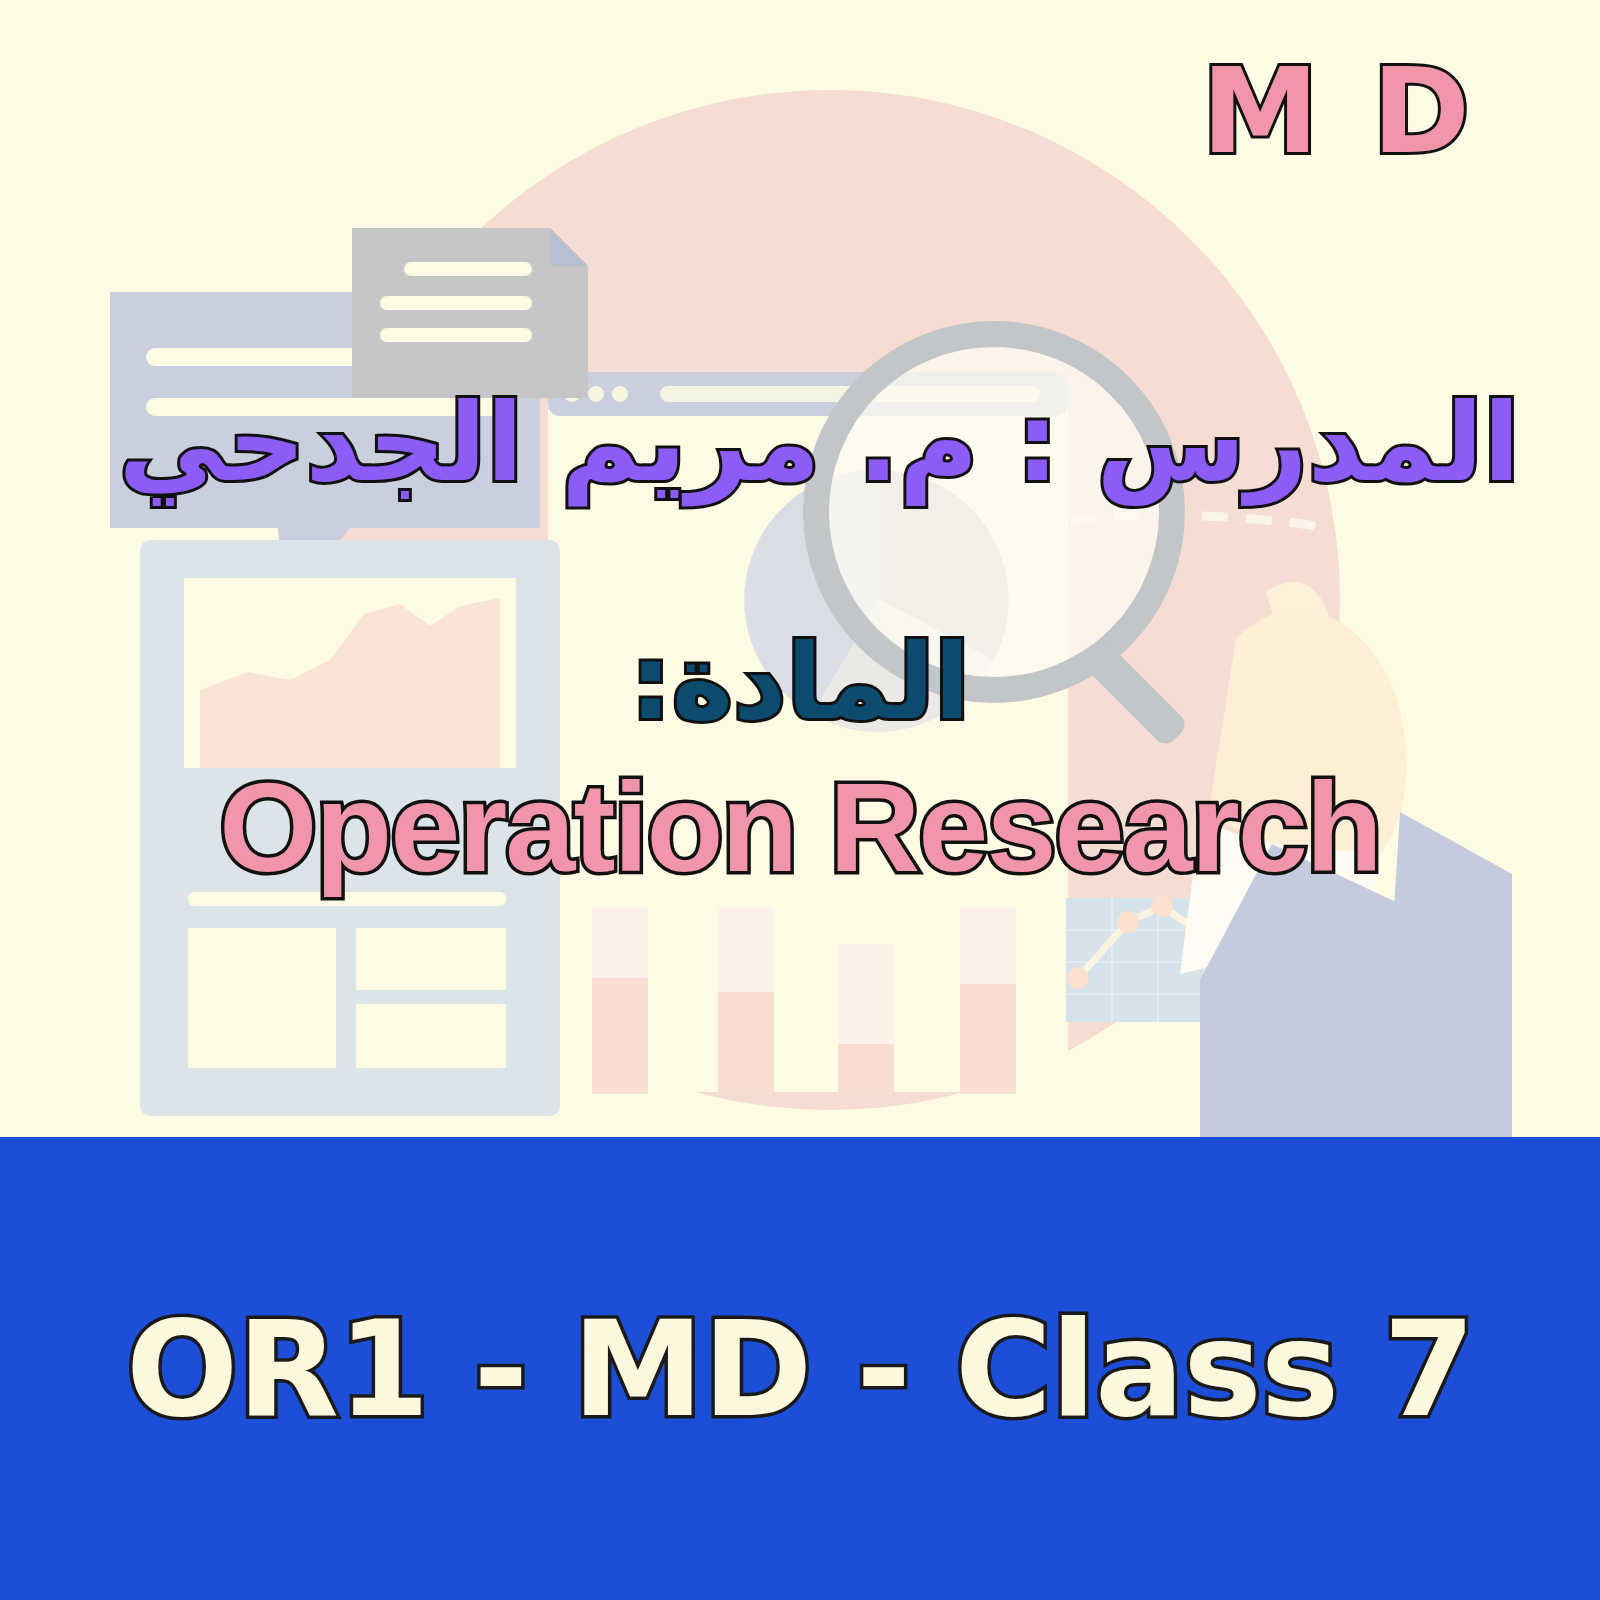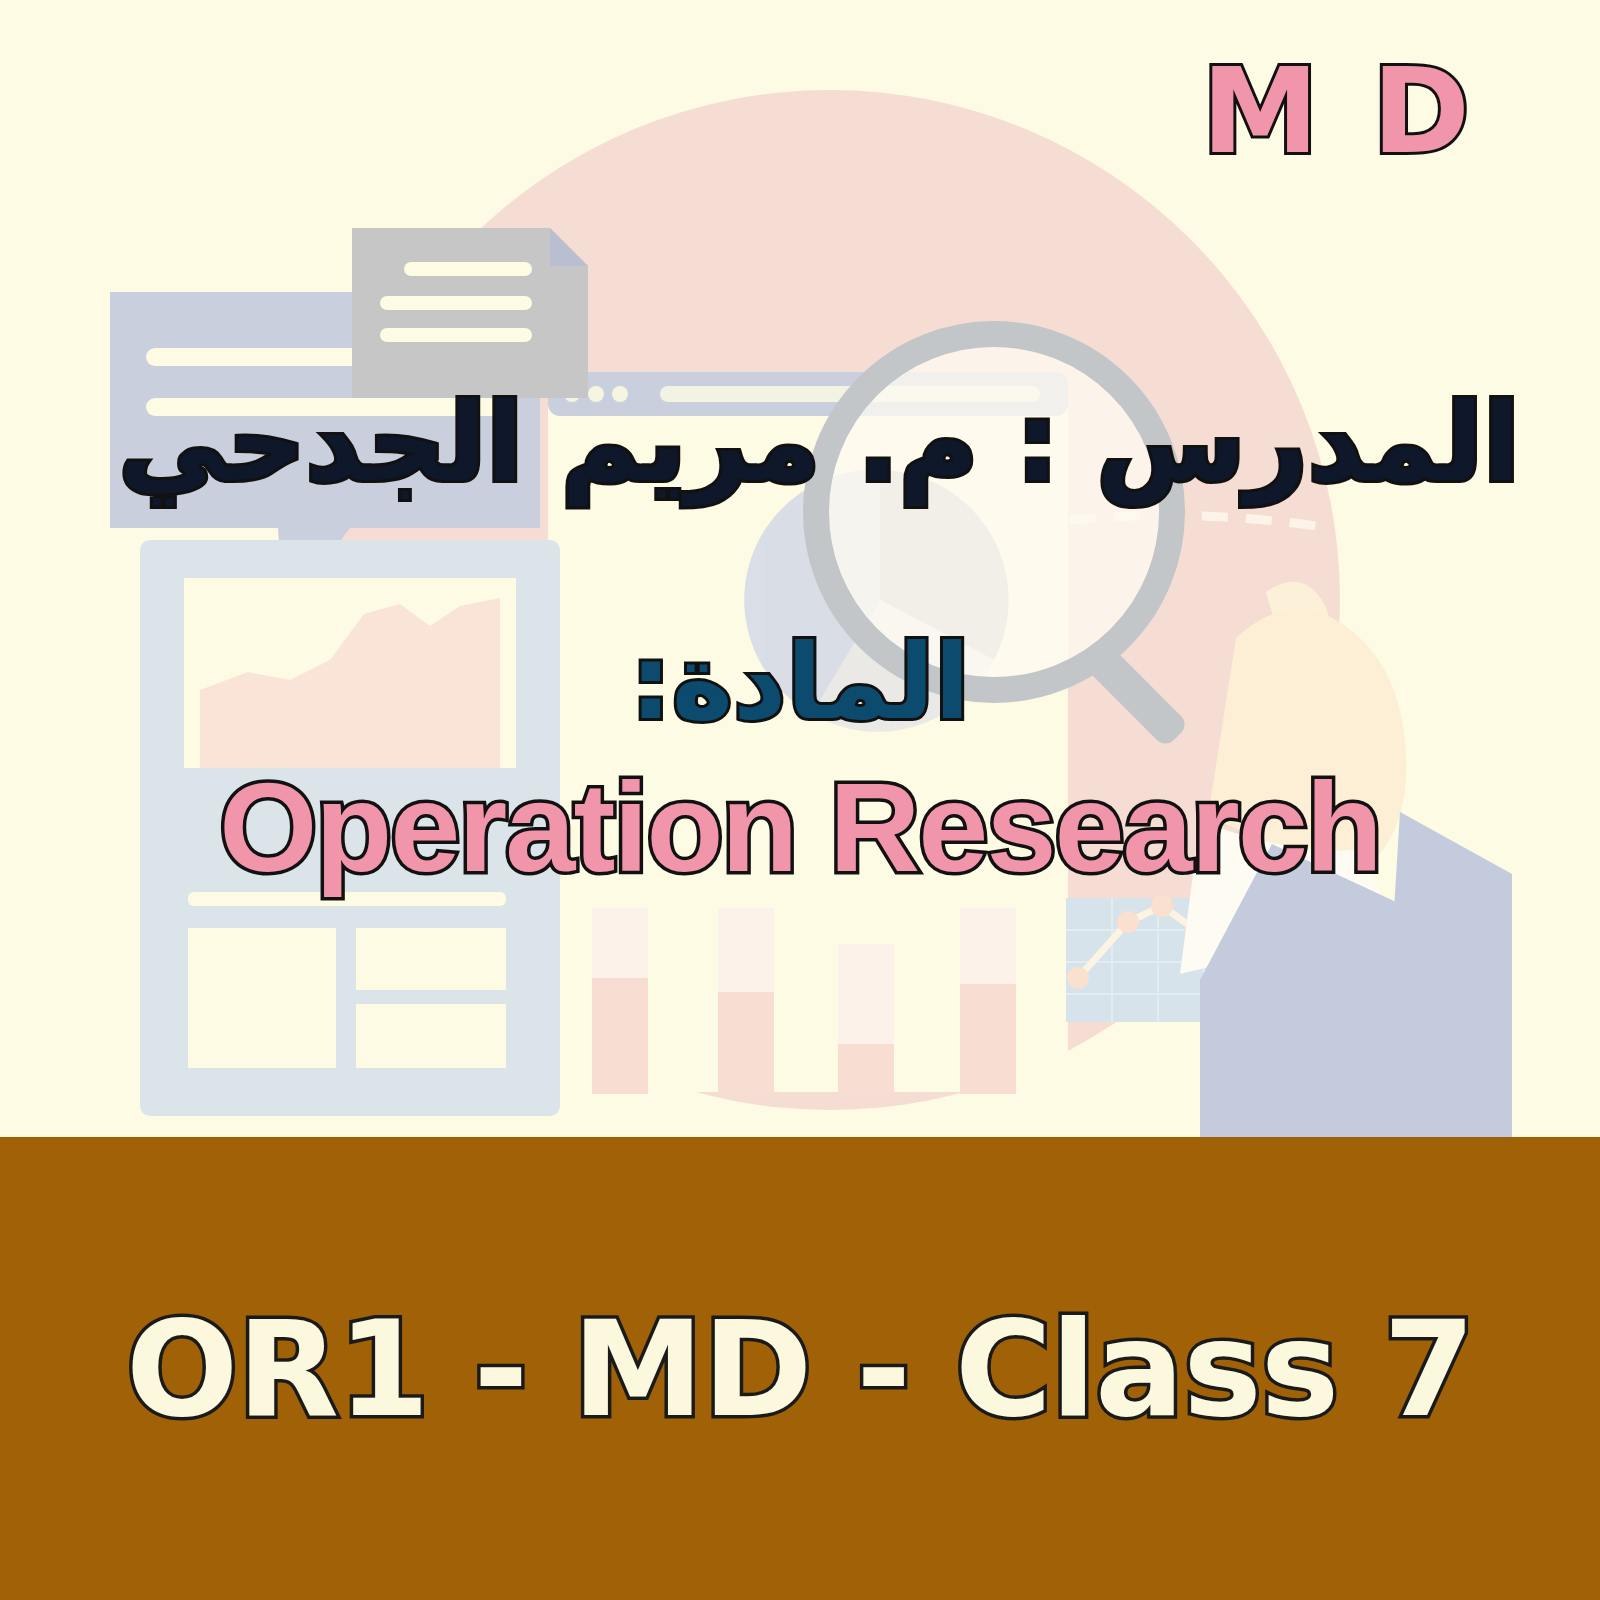--- a/index.html
+++ b/index.html
@@ -21,21 +21,21 @@
   .illus { position: absolute; inset: 0; overflow: hidden; }
   .illus svg { position: absolute; left: 0; top: 0; }
 
   
   .banner {
     position: absolute;
     left: 0;
     right: 0;
     bottom: 0;
     height: 463px;
-    background: #a16207;
+    background: #1d4ed8;
     display: flex;
     align-items: center;
     justify-content: center;
   }
 
   
   .txt-layer { position: absolute; inset: 0; }
 
   .md-badge {
     position: absolute;
@@ -55,21 +55,21 @@
     position: absolute;
     top: 383px;
     left: 0;
     right: 80px;
     text-align: right;
     direction: rtl;
     font-family: "DejaVu Sans", "Liberation Sans", sans-serif;
     font-weight: 700;
     font-size: 108px;
     line-height: 1.12;
-    color: #0f172a;
+    color: #8b5cf6;
     -webkit-text-stroke: 6px #111111;
     paint-order: stroke fill;
     white-space: nowrap;
   }
 
   .line-subject-label {
     position: absolute;
     top: 625px;
     left: 0;
     right: 0;

